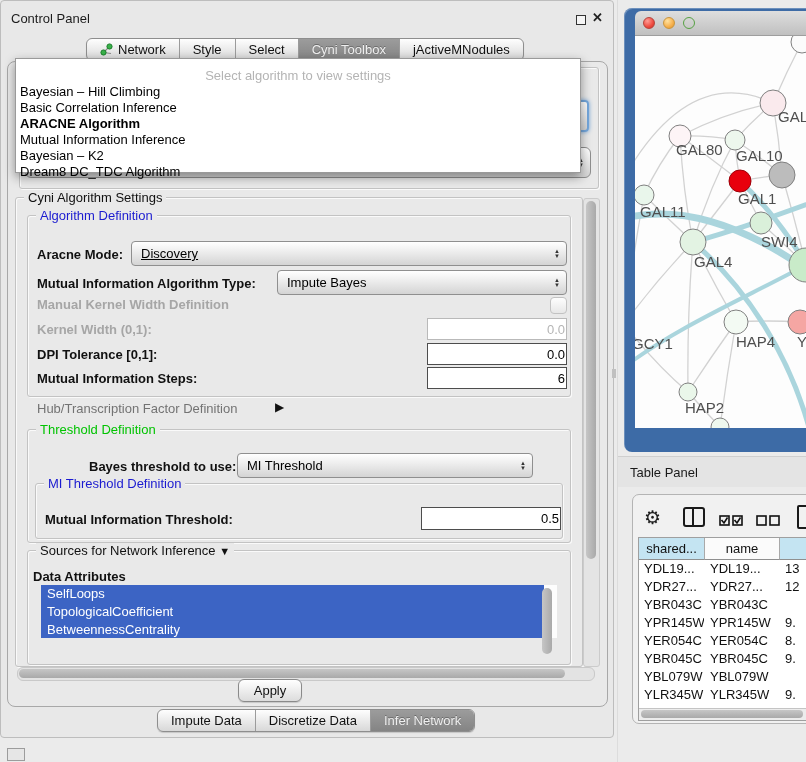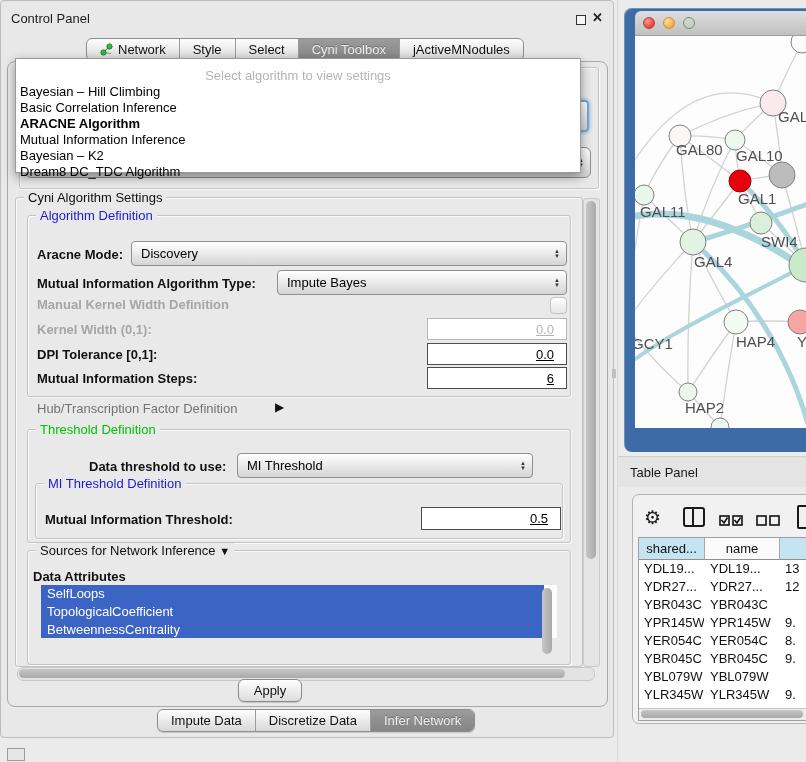--- a/index.html
+++ b/index.html
@@ -25,21 +25,21 @@
   .t-green{color:#00c300;}
   
   .combo{border:1px solid #8f8f8f;border-radius:4px;background:linear-gradient(#ffffff,#ececec 45%,#d4d4d4);
          font-size:13px;color:#000;display:flex;align-items:center;padding-left:9px;box-sizing:border-box;}
   .combo .arr{position:absolute;right:6px;top:50%;transform:translateY(-50%);display:flex;flex-direction:column;
               font-size:6px;line-height:5px;color:#333;letter-spacing:0;}
   .combo.focus{border:2px solid #74a7dc;box-shadow:0 0 4px #74a7dc;}
   .combo.ghost{color:#8f8f8f;}
   
   .field{background:#fff;border:1px solid #4d4d4d;font-size:13px;color:#000;display:flex;align-items:center;
-         justify-content:flex-end;padding-right:12px;box-sizing:border-box;text-decoration:underline;}
+         justify-content:flex-end;padding-right:1px;box-sizing:border-box;}
   .field.dis{border-color:#b9b9b9;color:#b5b5b5;}
   .lbl{font-size:13px;color:#737373;white-space:nowrap;}
   .lblb{font-size:13px;font-weight:bold;color:#111;white-space:nowrap;}
   .lblg{font-size:13px;font-weight:bold;color:#a6a6a6;white-space:nowrap;}
   .chk{width:15px;height:15px;border:1px solid #c2c2c2;border-radius:4px;background:linear-gradient(#fdfdfd,#e7e7e7);}
   
   .popup{left:14px;top:57px;width:564px;height:113px;background:#fff;border:1px solid #9a9a9a;z-index:40;
          box-shadow:0 4px 10px rgba(0,0,0,.4);font-size:13px;}
   .popup .prompt{height:16px;line-height:16px;text-align:center;color:#b4b4b4;margin-top:9px;}
   .popup .it{height:16.1px;line-height:16px;padding-left:4px;color:#000;white-space:nowrap;}
@@ -132,21 +132,21 @@
     <span class="grp-title">Cyni Algorithm Settings</span>
   </div>
 
   <div class="abs" style="left:582px;top:197px;width:15px;height:467px;background:#e4e4e4;border:1px solid #cbcbcb;border-radius:3px;"></div>
   <div class="abs thumb" style="left:585px;top:200px;width:10px;height:358px;"></div>
 
   <div class="abs grp" style="left:26px;top:214px;width:542px;height:180px;">
     <span class="grp-title t-blue">Algorithm Definition</span>
   </div>
   <div class="abs lblb" style="left:36px;top:246px;">Aracne Mode:</div>
-  <div class="abs combo" style="left:130px;top:240px;width:436px;height:25px;">
+  <div class="abs combo" style="left:130px;top:240px;width:436px;height:25px;text-decoration:underline;">
     <span>Discovery</span>
     <span class="arr">
         <span>▲</span>
         <span>▼</span>
       </span>
   </div>
   <div class="abs lblb" style="left:36px;top:275px;">Mutual Information Algorithm Type:</div>
   <div class="abs combo" style="left:276px;top:269px;width:290px;height:25px;">
     <span>Impute Bayes</span>
     <span class="arr">
@@ -162,21 +162,21 @@
   <div class="abs field" style="left:426px;top:342px;width:140px;height:22px;">0.0</div>
   <div class="abs lblb" style="left:36px;top:370px;">Mutual Information Steps:</div>
   <div class="abs field" style="left:426px;top:366px;width:140px;height:22px;">6</div>
 
   <div class="abs lbl" style="left:36px;top:400px;">Hub/Transcription Factor Definition</div>
   <div class="abs" style="left:274px;top:399px;font-size:12px;color:#111;">▶</div>
 
   <div class="abs grp" style="left:26px;top:428px;width:542px;height:112px;">
     <span class="grp-title t-green">Threshold Definition</span>
   </div>
-  <div class="abs lblb" style="left:88px;top:458px;">Data threshold to use:</div>
+  <div class="abs lblb" style="left:88px;top:458px;">Bayes threshold to use:</div>
   <div class="abs combo" style="left:236px;top:452px;width:296px;height:25px;">
     <span>MI Threshold</span>
     <span class="arr">
         <span>▲</span>
         <span>▼</span>
       </span>
   </div>
   <div class="abs grp" style="left:34px;top:482px;width:526px;height:54px;">
     <span class="grp-title t-blue">MI Threshold Definition</span>
   </div>

